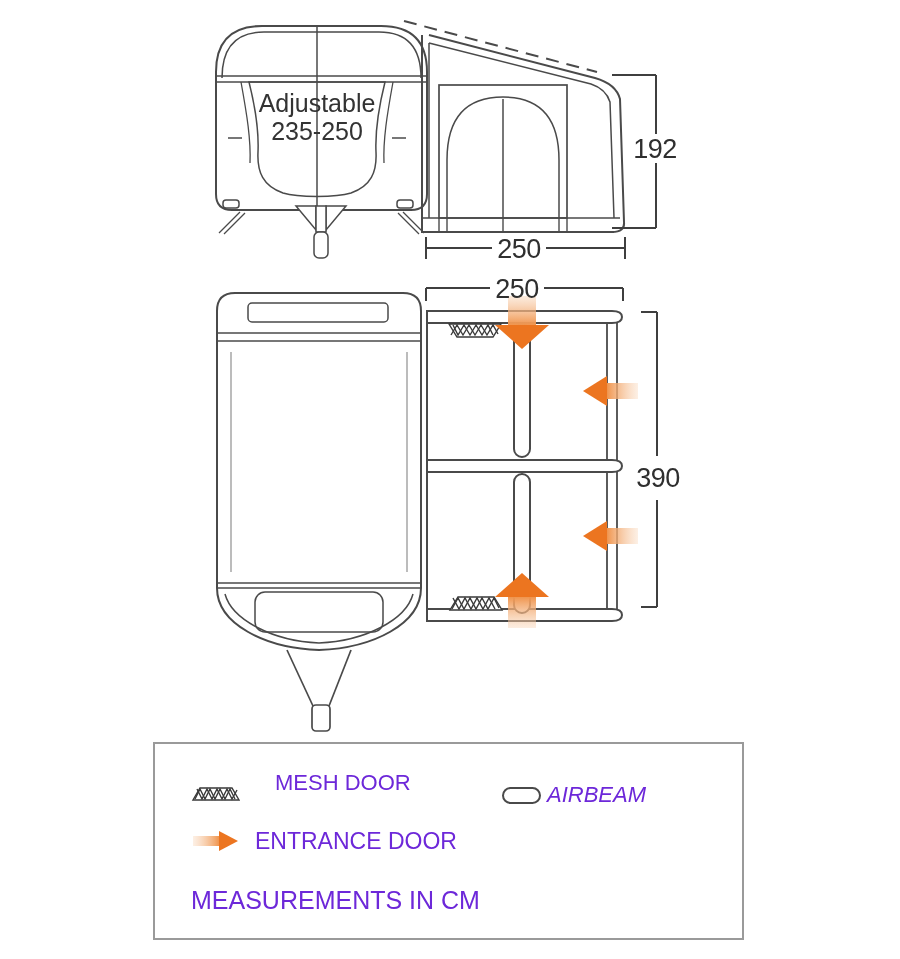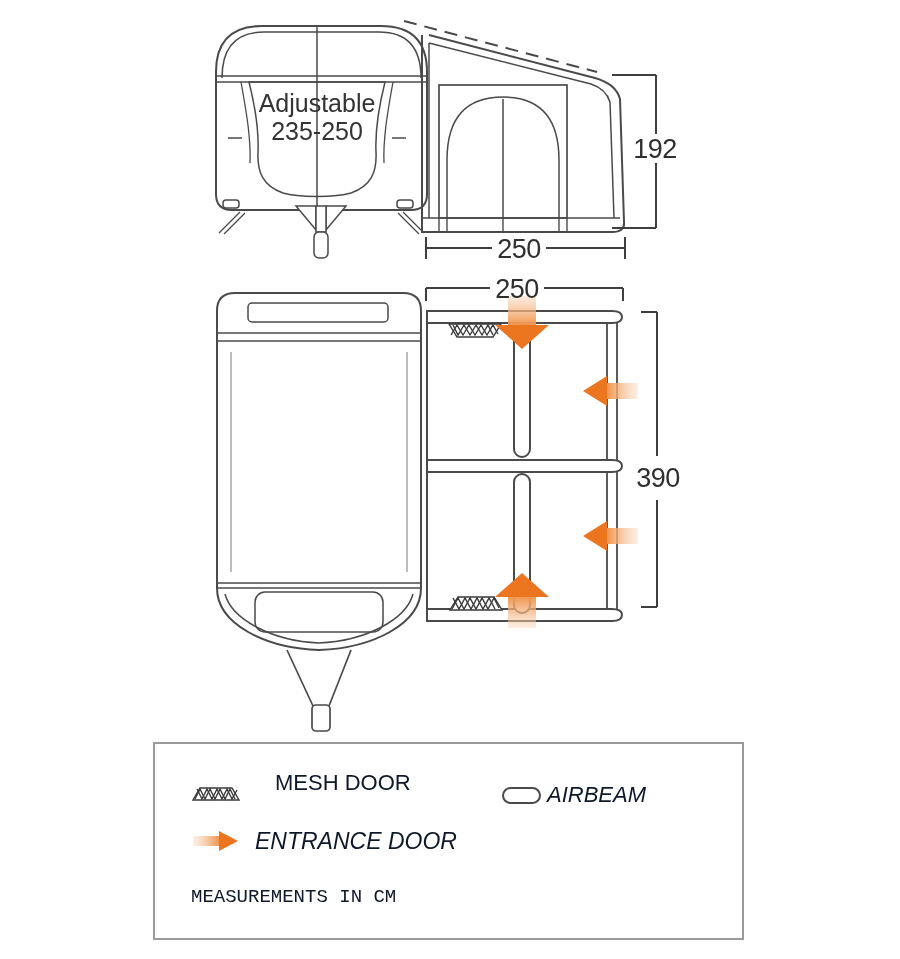--- a/index.html
+++ b/index.html
@@ -3,24 +3,24 @@
 <meta charset="utf-8">
 <style>
   html,body{margin:0;padding:0;background:#ffffff;}
   .stage{position:relative;width:900px;height:959px;background:#ffffff;overflow:hidden;
          font-family:"Liberation Sans", sans-serif;}
   .stage svg{position:absolute;left:0;top:0;}
   .dim-text{font-family:"Liberation Sans", sans-serif;font-size:27px;fill:#2f2f2f;letter-spacing:-0.5px;}
   .adj-text{font-family:"Liberation Sans", sans-serif;font-size:25px;fill:#333333;}
   .legend{position:absolute;left:153px;top:742px;width:587px;height:194px;
           border:2px solid #9a9a9a;background:#ffffff;}
-  .legend .lbl{position:absolute;color:#0f172a;white-space:nowrap;}
+  .legend .lbl{position:absolute;color:#6d28d9;white-space:nowrap;}
   .lbl-row1{font-size:22px;}
   .lbl-row2{font-size:23px;}
-  .lbl-note{font-size:19px;font-family:Liberation Mono, monospace;}
+  .lbl-note{font-size:25px;}
   .legend svg{position:absolute;}
 </style>
 </head>
 <body>
 
 <div class="stage">
 
   <svg width="900" height="959" viewBox="0 0 900 959">
     <defs>
       <linearGradient id="gDown" x1="0" y1="0" x2="0" y2="1">
@@ -203,18 +203,18 @@
 
     <svg style="left:346px;top:42px;" width="42" height="20" viewBox="0 0 42 20">
       <rect x="2" y="2" width="37" height="15" rx="7.5" fill="none" stroke="#4a4a4a" stroke-width="2"></rect>
     </svg>
     <div class="lbl lbl-row1" style="left:392px;top:38px;font-style:italic;">AIRBEAM</div>
 
     <svg style="left:38px;top:86px;" width="46" height="22" viewBox="0 0 46 22">
       <rect x="0" y="6" width="26" height="10" fill="url(#gRightTail)"></rect>
       <polygon points="26,1 26,21 45,11" fill="#EC7520"></polygon>
     </svg>
-    <div class="lbl lbl-row2" style="left:100px;top:84px;font-style:italic;">ENTRANCE DOOR</div>
+    <div class="lbl lbl-row2" style="left:100px;top:84px;">ENTRANCE DOOR</div>
 
     <div class="lbl lbl-note" style="left:36px;top:142px;">MEASUREMENTS IN CM</div>
   </div>
 
 </div>
 
 </body></html>

